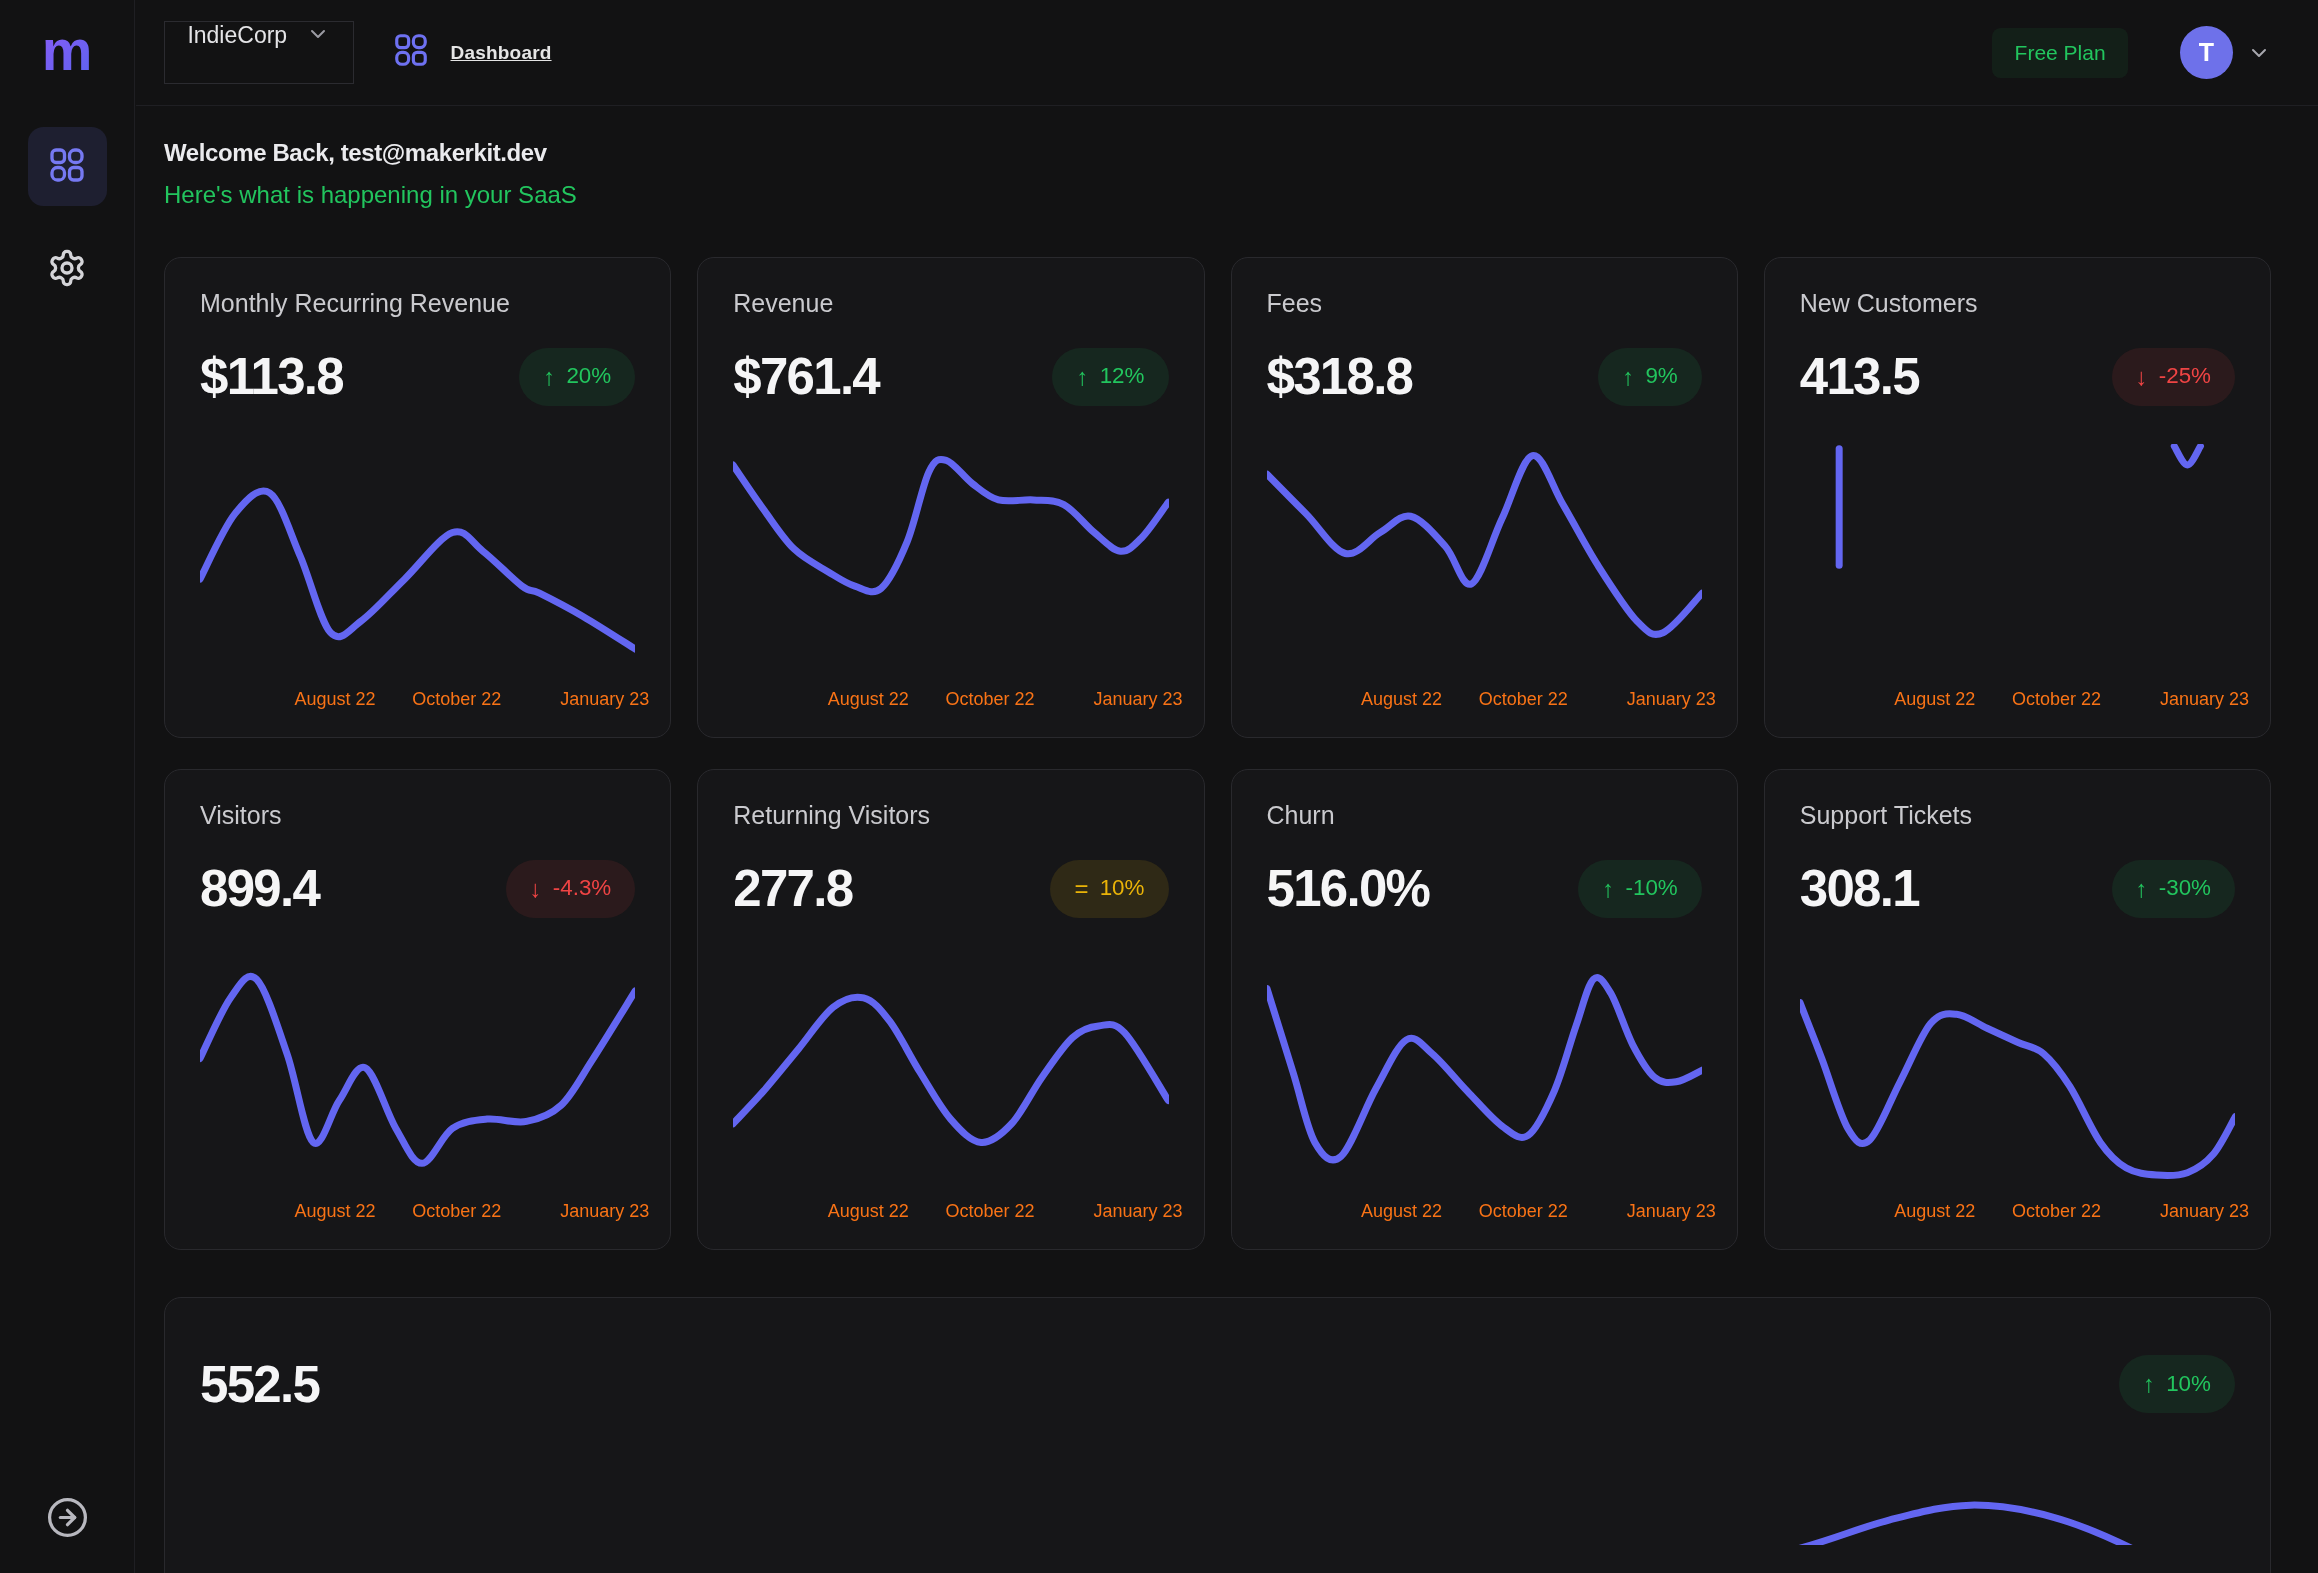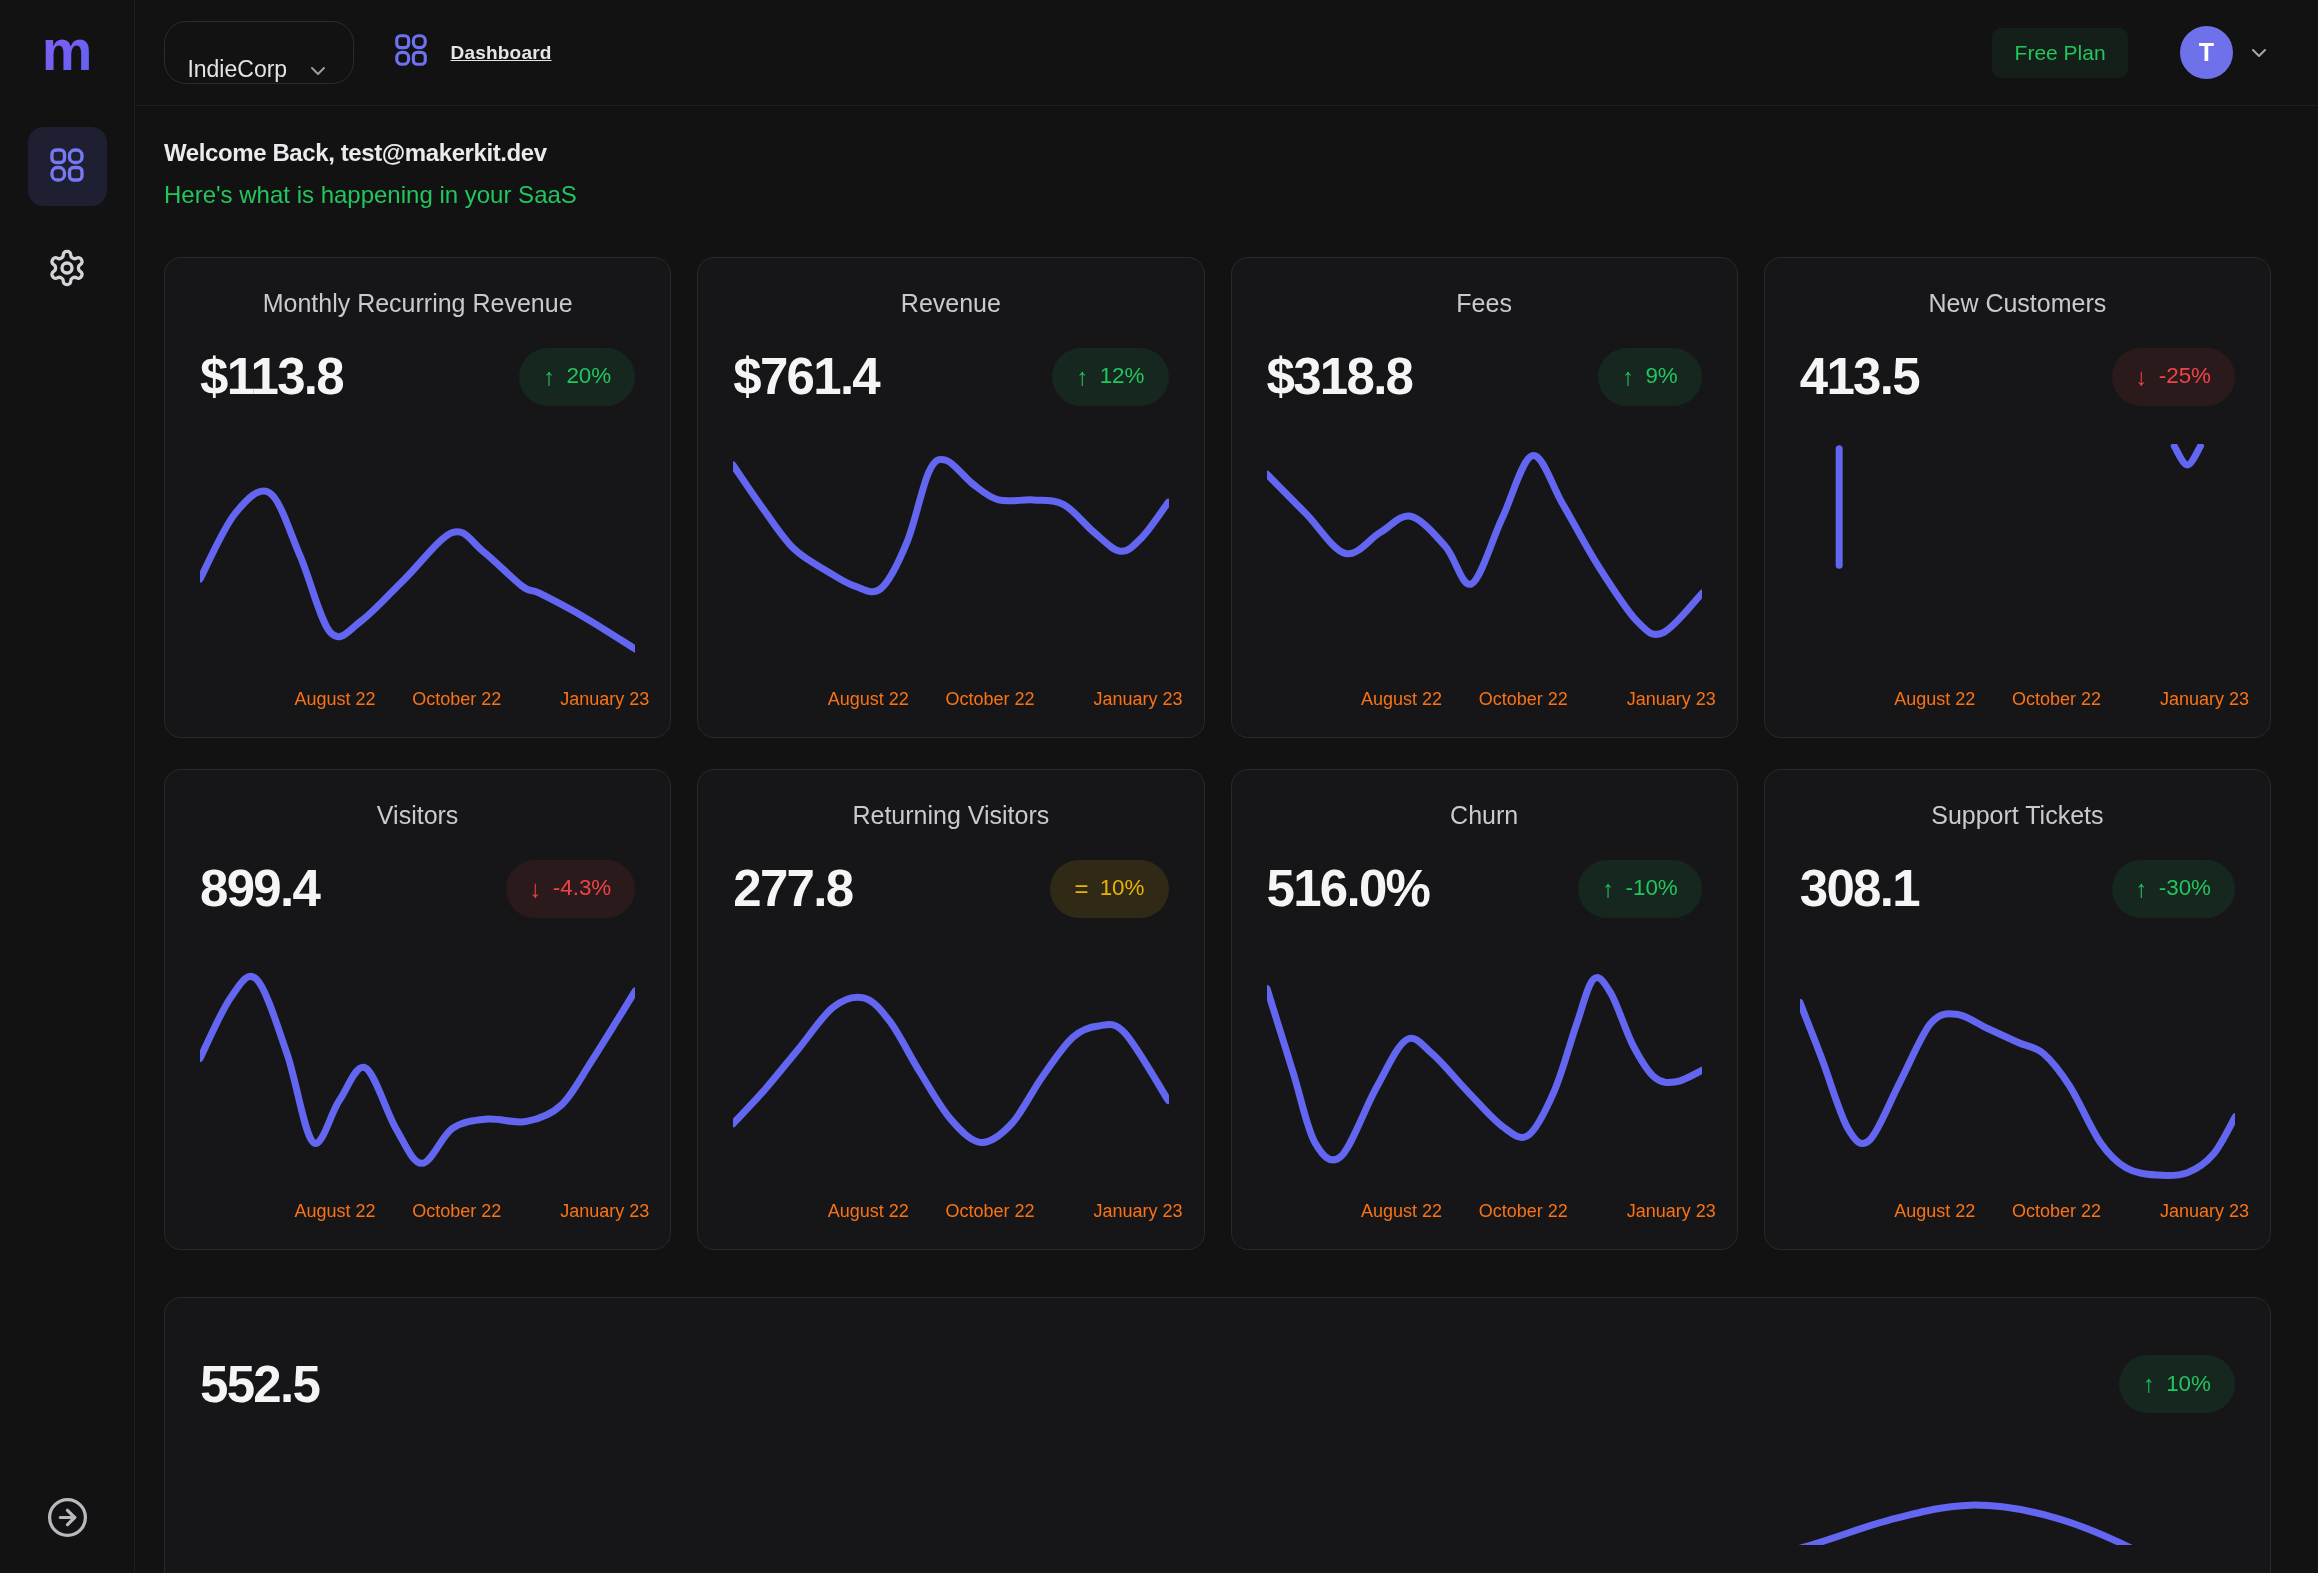--- a/index.html
+++ b/index.html
@@ -44,22 +44,22 @@
     display:flex;align-items:center;justify-content:center;
   }
   .collapse-btn svg{width:43px;height:43px;}
   
   .page{margin-left:136px;height:100%;display:flex;flex-direction:column;}
   .topbar{
     height:106px;flex:0 0 106px;border-bottom:1.7px solid #1f1f23;
     display:flex;align-items:center;padding:0 48px 0 28px;gap:38px;
   }
   .workspace{
-    display:flex;align-items:flex-end;gap:19px;height:63px;padding:0 22.4px;
-    background:transparent;border:1.7px solid #2b2b30;border-radius:22px;
+    display:flex;align-items:flex-start;gap:19px;height:63px;padding:0 22.4px;
+    background:transparent;border:1.7px solid #2b2b30;border-radius:0;
     color:#e4e4e7;font-size:23px;font-family:inherit;cursor:pointer;
   }
   .workspace .chev{color:#9b9ba3;}
   .page-head{display:flex;align-items:center;gap:21px;}
   .page-head svg{width:38px;height:38px;color:#6e71f1;}
   .page-head span{font-size:19px;font-weight:600;color:#e5e5e5;letter-spacing:0.2px;text-decoration:underline;}
   .topbar-spacer{flex:1;}
   .plan-badge{
     font-size:21px;font-weight:500;color:var(--green);
     background:rgba(34,197,94,.08);border-radius:8.6px;padding:13px 22.4px;
@@ -75,21 +75,21 @@
   .main{flex:1;padding:33px 48px 0 28px;overflow:hidden;}
   .welcome-title{font-size:24px;font-weight:700;color:#ebebee;letter-spacing:-0.4px;}
   .welcome-sub{font-size:24px;color:#22c55e;margin-top:14px;}
   .grid{
     margin-top:48px;display:grid;grid-template-columns:repeat(4,1fr);
     gap:31px 26px;
   }
   .card{
     background:var(--card-bg);border:1.7px solid var(--card-border);border-radius:17px;
     height:481px;padding:31px 35px 24px 35px;display:flex;flex-direction:column;
-    overflow:hidden;position:relative;text-align:center;
+    overflow:hidden;position:relative;
   }
   .card-title{font-size:25px;font-weight:400;color:#cacace;}
   .value-row{display:flex;align-items:center;justify-content:space-between;margin-top:29px;}
   .card-value{font-size:51px;font-weight:700;color:#f5f5f6;letter-spacing:-1.7px;}
   .badge{
     display:inline-flex;align-items:center;gap:11.2px;border-radius:862px;
     padding:17px 24px;font-size:22.4px;font-weight:500;line-height:1;white-space:nowrap;
   }
   .badge-green{background:rgba(34,197,94,.10);color:var(--green);}
   .badge-red{background:rgba(239,68,68,.10);color:var(--red);}

